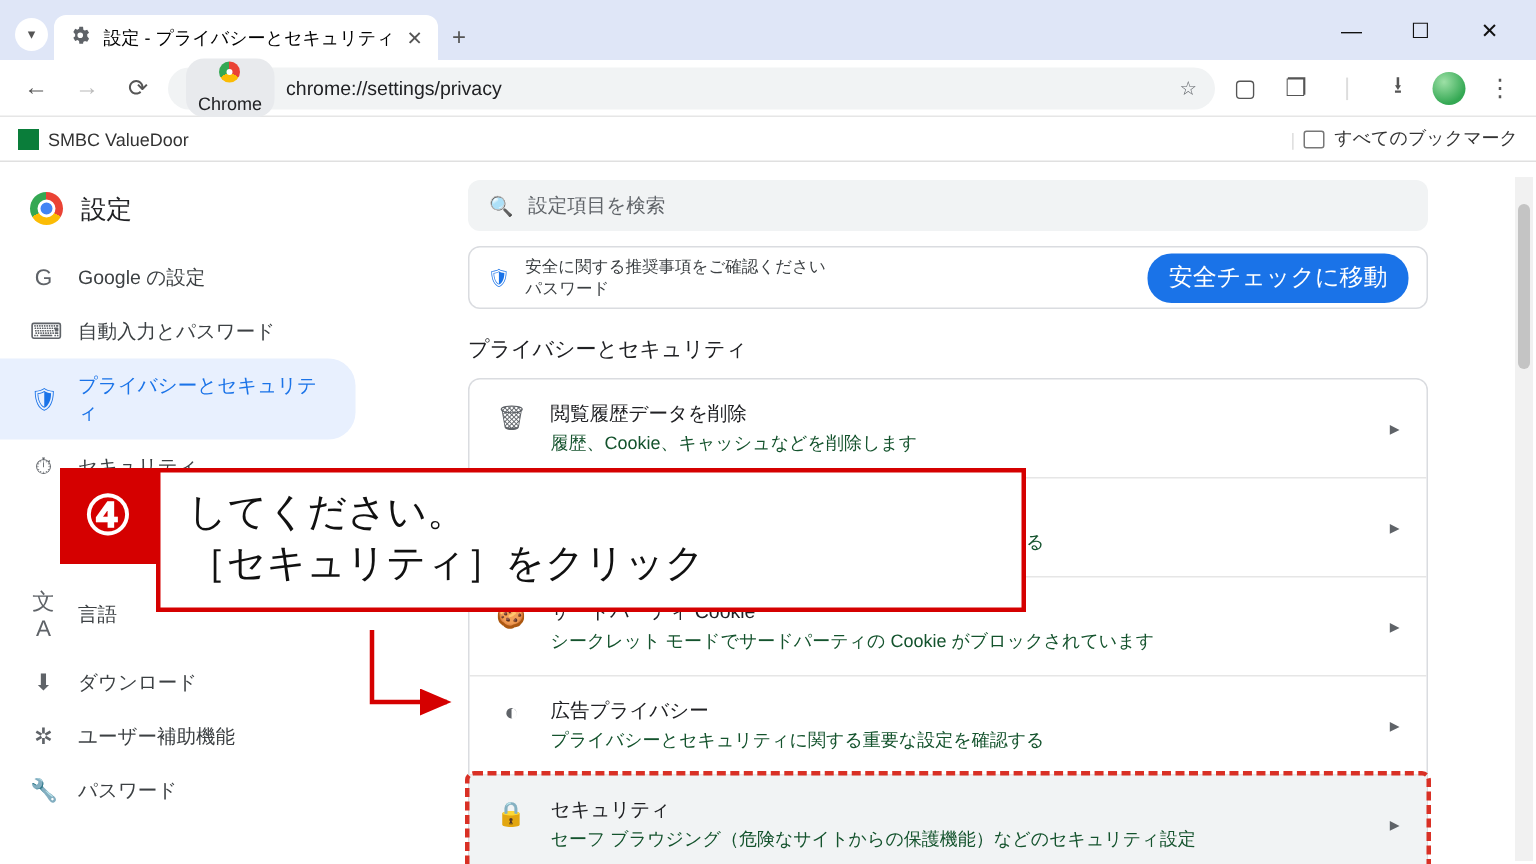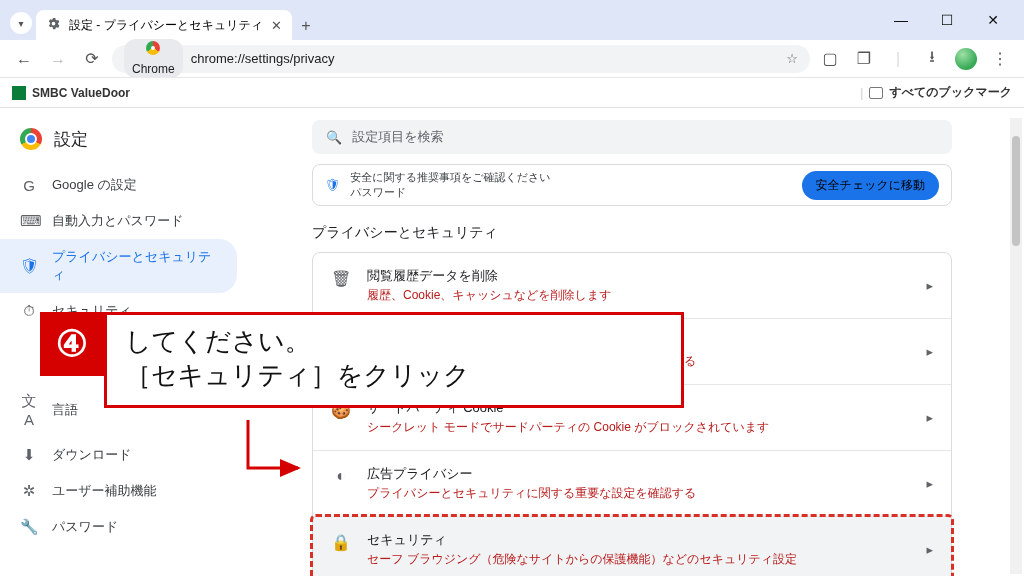--- a/index.html
+++ b/index.html
@@ -16,21 +16,21 @@
 .tab .close { margin-left:auto; font-size:13px; color:#555; }
 .newtab { width:28px; height:28px; display:flex; align-items:center; justify-content:center; color:#555; font-size:16px; }
 
 
 .toolbar { height:38px; background:#fff; display:flex; align-items:center; padding:0 10px; gap:6px; border-bottom:1px solid #e6e6e6; }
 .tbtn { width:28px; height:28px; display:flex; align-items:center; justify-content:center; color:#555; font-size:16px; border-radius:14px; }
 .omnibox { flex:1; height:28px; background:#f1f3f4; border-radius:14px; display:flex; align-items:center; padding:0 12px; gap:8px; font-size:13px; color:#202124; }
 .omni-chip { display:flex; align-items:center; gap:4px; padding:2px 8px; background:#e8eaed; border-radius:12px; font-size:12px;flex-direction:column; }
 
 
-.bmbar { height:30px; background:#fff; display:flex; align-items:center; padding:0 12px; font-size:12px; color:#333; border-bottom:1px solid #e0e0e0;font-weight:bold; }
+.bmbar { height:30px; background:#fff; display:flex; align-items:center; padding:0 12px; font-size:12px; color:#333; border-bottom:1px solid #e0e0e0; }
 .bmitem { display:flex; align-items:center; gap:6px; }
 .bmright { margin-left:auto; display:flex; align-items:center; gap:6px; }
 .green-sq { width:14px; height:14px; background:#0a7d3a; display:inline-block; }
 .folder-ico { width:14px; height:12px; border:1px solid #777; border-radius:2px; display:inline-block; }
 
 
 .settings { display:flex; height:calc(576px - 40px - 38px - 30px); }
 .side { width:250px; padding:14px 0 0 0; border-right:1px solid transparent; }
 .side-header { display:flex; align-items:flex-start; gap:12px; padding:6px 18px 16px 20px; font-size:17px; color:#202124; }
 .chrome-logo { width:22px; height:22px; border-radius:50%; background: conic-gradient(#ea4335 0 120deg,#fbbc05 120deg 240deg,#34a853 240deg 360deg); position:relative; }
@@ -38,30 +38,30 @@
 .side-list { display:flex; flex-direction:column; }
 .side-item { display:flex; align-items:center; gap:14px; padding:9px 20px; font-size:13px; color:#3c4043; border-radius:0 18px 18px 0; margin-right:12px; }
 .side-item.act { background:#e8f0fe; color:#1a73e8; }
 .side-ico { width:18px; text-align:center; font-size:15px; color:#5f6368; }
 .side-item.act .side-ico { color:#1a73e8; }
 
 .main { flex:1; padding:8px 30px 0 20px; overflow:hidden; position:relative; }
 .search-wrap { margin:4px auto 10px auto; max-width:640px; }
 .srch { height:34px; background:#f1f3f4; border-radius:8px; display:flex; align-items:center; padding:0 14px; gap:10px; font-size:13px; color:#5f6368; }
 .banner { max-width:640px; margin:0 auto 18px auto; height:42px; border:1px solid #dadce0; border-radius:8px; display:flex; align-items:center; padding:0 12px; font-size:12px; color:#3c4043; gap:10px; }
-.banner .pill { margin-left:auto; background:#1a73e8; color:#000000; border-radius:16px; padding:6px 14px; font-size:12px; }
+.banner .pill { margin-left:auto; background:#1a73e8; color:#ffffff; border-radius:16px; padding:6px 14px; font-size:16px; }
 
 .section-title { max-width:640px; margin:0 auto 10px auto; font-size:14px; color:#202124; }
 .card { max-width:640px; margin:0 auto; border:1px solid #dadce0; border-radius:8px; background:#fff; }
 .row { display:flex; align-items:flex-start; padding:14px 18px; gap:16px; border-top:1px solid #e6e6e6; position:relative; }
 .row:first-child { border-top:none; }
 .row-ico { width:20px; font-size:16px; color:#5f6368; margin-top:2px; text-align:center; }
 .row-text { flex:1; }
 .row-title { font-size:13px; color:#202124; margin-bottom:2px; }
-.row-sub { font-size:12px; color:#b91c1c; }
+.row-sub { font-size:12px; color:#14532d; }
 .row-arr { color:#5f6368; font-size:13px; align-self:center; }
 .row.hl { background:#f1f3f4; }
 .row.hl-outline::after { content:""; position:absolute; inset:-3px; border:3px dashed #d93025; border-radius:6px; pointer-events:none; }
 
 
 .anno { position:absolute; left:40px; top:312px; z-index:50; display:flex; align-items:flex-start; }
 .anno-num { width:64px; height:64px; background:#d50000; color:#fff; font-size:36px; display:flex; align-items:center; justify-content:center; font-weight:600; }
 .anno-box { border:3px solid #d50000; background:#fff; padding:10px 18px 12px 18px; min-width:580px; }
 .anno-box .l { font-size:26px; color:#111; font-weight:500; line-height:1.3; }
 .anno-arrow { position:absolute; left:238px; top:420px; z-index:49; }

